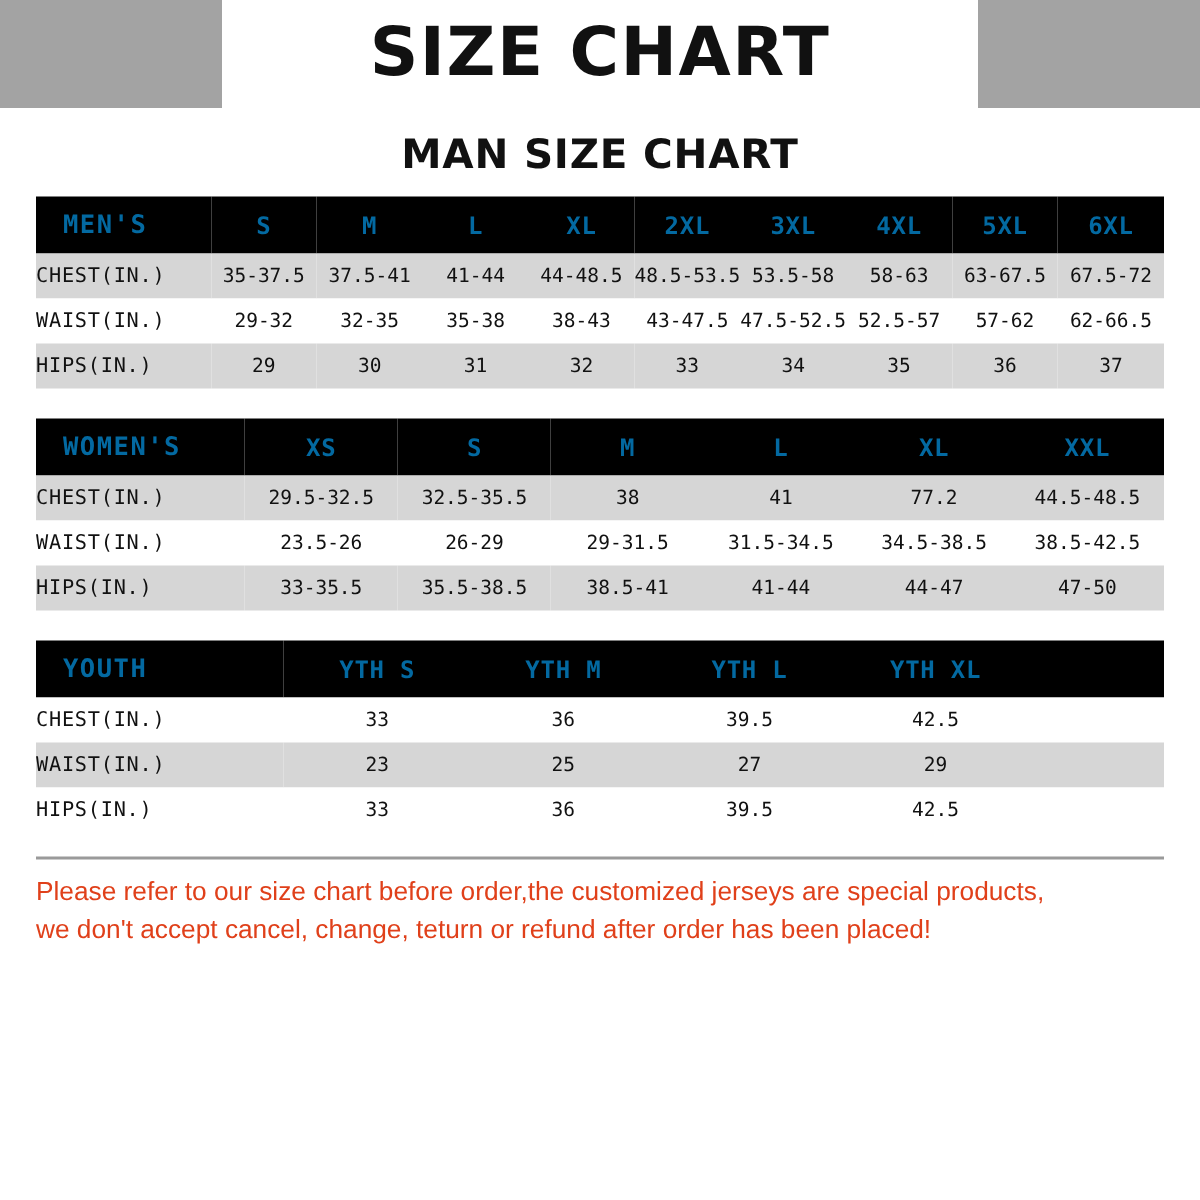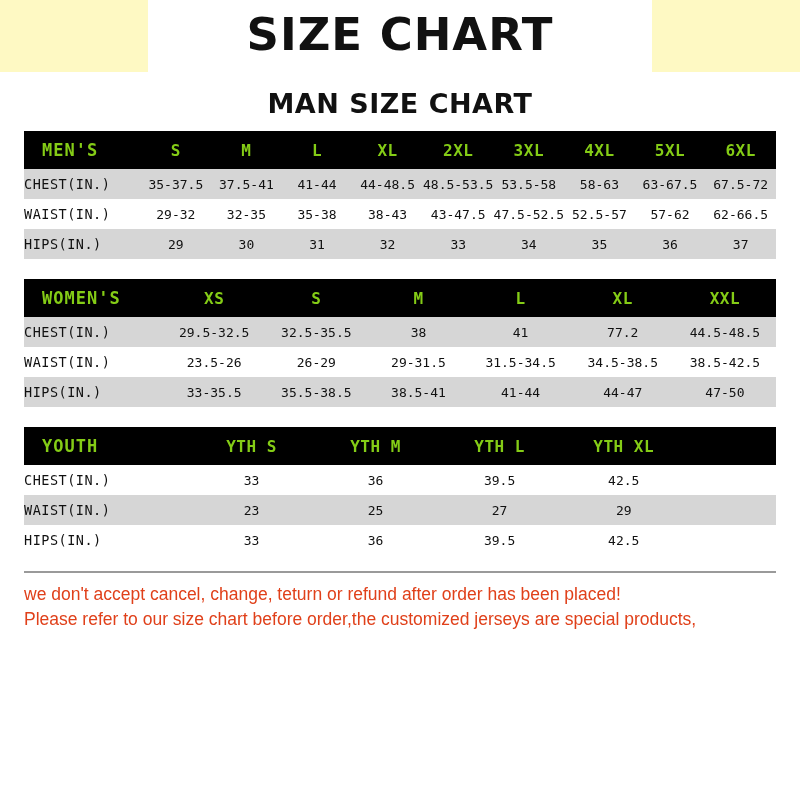--- a/index.html
+++ b/index.html
@@ -18,21 +18,21 @@
     width: 800px;
     height: 800px;
     background: #ffffff;
     box-sizing: border-box;
   }
 
   
   .banner {
     position: relative;
     height: 72px;
-    background: #fef9c3;
+    background: #a3a3a3;
     display: flex;
     align-items: center;
     justify-content: center;
   }
   .banner-inner {
     background: #ffffff;
     position: absolute;
     left: 148px;
     right: 148px;
     top: 0;
@@ -71,21 +71,21 @@
   table {
     width: 100%;
     border-collapse: collapse;
     table-layout: fixed;
     margin-top: 20px;
   }
   table.men { margin-top: 12px; }
 
   thead th {
     background: #000000;
-    color: #84cc16;
+    color: #0369a1;
     font-family: "DejaVu Sans Mono", monospace;
     font-weight: bold;
     font-size: 16px;
     padding: 9px 16px;
     text-align: center;
     letter-spacing: 0.5px;
   }
   thead th.rowhead {
     text-align: left;
     padding-left: 18px;
@@ -301,17 +301,17 @@
           <td>36</td>
           <td>39.5</td>
           <td>42.5</td>
           <td></td>
         </tr>
       </tbody>
     </table>
   </div>
 
   <div class="note">
+    <div>Please refer to our size chart before order,the customized jerseys are special products,</div>
     <div>we don't accept cancel, change, teturn or refund after order has been placed!</div>
-    <div>Please refer to our size chart before order,the customized jerseys are special products,</div>
   </div>
 
 </div>
 
 </body></html>

